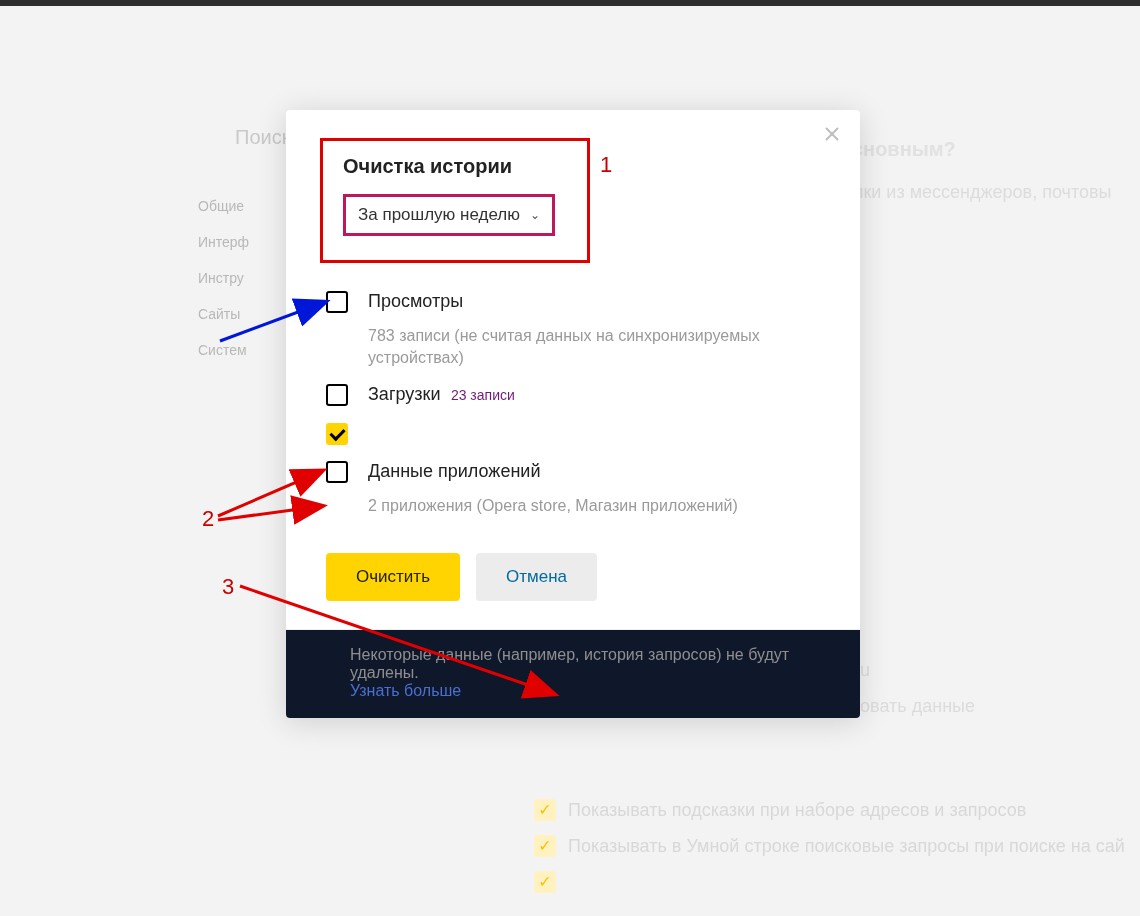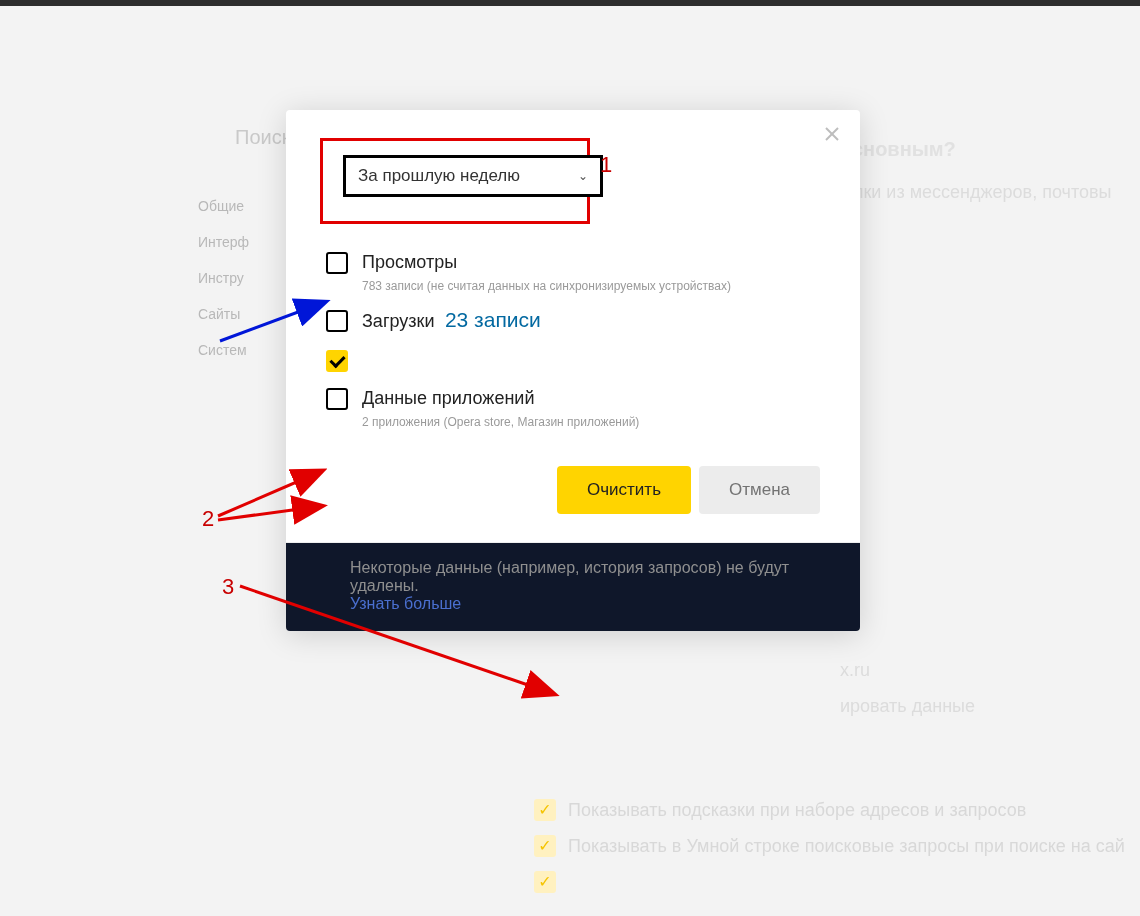--- a/index.html
+++ b/index.html
@@ -101,37 +101,37 @@
     width: 270px;
     margin-left: -6px;
   }
   .modal-title {
     font-size: 20px;
     font-weight: 700;
     color: #222;
     margin: 0 0 16px 0;
   }
   .time-select {
-    border: 3px solid #000000;
+    border: 3px solid #be185d;
     padding: 8px 12px;
     background: #fff;
     display: flex;
     align-items: center;
     justify-content: space-between;
-    width: 260px;
+    width: 212px;
     font-size: 17px;
     color: #333;
     cursor: pointer;
   }
   .time-select .chev { font-size: 12px; color: #555; margin-left: 8px; }
   .options { margin-top: 26px; }
   .opt {
     display: flex;
     align-items: flex-start;
-    gap: 14px;
+    gap: 20px;
     margin-bottom: 14px;
   }
   .cb {
     flex: none;
     width: 22px; height: 22px;
     border: 2px solid #000;
     border-radius: 3px;
     margin-top: 2px;
     position: relative;
     cursor: pointer;
@@ -149,45 +149,45 @@
     border-width: 0 3px 3px 0;
     transform: rotate(45deg);
   }
   .opt-body { flex: 1; }
   .opt-label {
     font-size: 18px;
     color: #222;
     line-height: 1.35;
   }
   .opt-inline {
-    color: #0369a1;
-    font-size: 21px;
+    color: #701a75;
+    font-size: 14px;
     margin-left: 6px;
   }
   .opt-sub {
     color: #9a9a9a;
-    font-size: 12px;
-    margin-top: 4px;
+    font-size: 16px;
+    margin-top: 12px;
     line-height: 1.35;
   }
   .buttons {
     display: flex;
-    justify-content: flex-end;
-    gap: 8px;
+    justify-content: flex-start;
+    gap: 16px;
     margin-top: 36px;
   }
   .btn {
     padding: 14px 30px;
     font-size: 17px;
     border-radius: 4px;
     cursor: pointer;
     border: none;
   }
   .btn-primary { background: #ffd400; color: #222; }
-  .btn-secondary { background: #ececec; color: #737373; }
+  .btn-secondary { background: #ececec; color: #0369a1; }
   .modal-footer {
     border-top: 1px solid #eee;
     background: #0f172a;
     padding: 16px 40px 18px 64px;
     font-size: 16px;
     color: #8f8f8f;
     border-radius: 0 0 4px 4px;
   }
   .modal-footer a {
     color: #4a6fcf;
@@ -246,20 +246,21 @@
     <div class="modal-body">
 
       <div class="modal-close">
         <svg viewBox="0 0 16 16">
             <line x1="2" y1="2" x2="14" y2="14"></line>
             <line x1="14" y1="2" x2="2" y2="14"></line>
           </svg>
       </div>
 
       <div class="red-box">
+        <div class="modal-title">Очистка истории</div>
         <div class="time-select">
           <span>За прошлую неделю</span>
           <span class="chev">⌄</span>
         </div>
       </div>
 
       <div class="options">
 
         <div class="opt">
           <div class="cb"></div>

